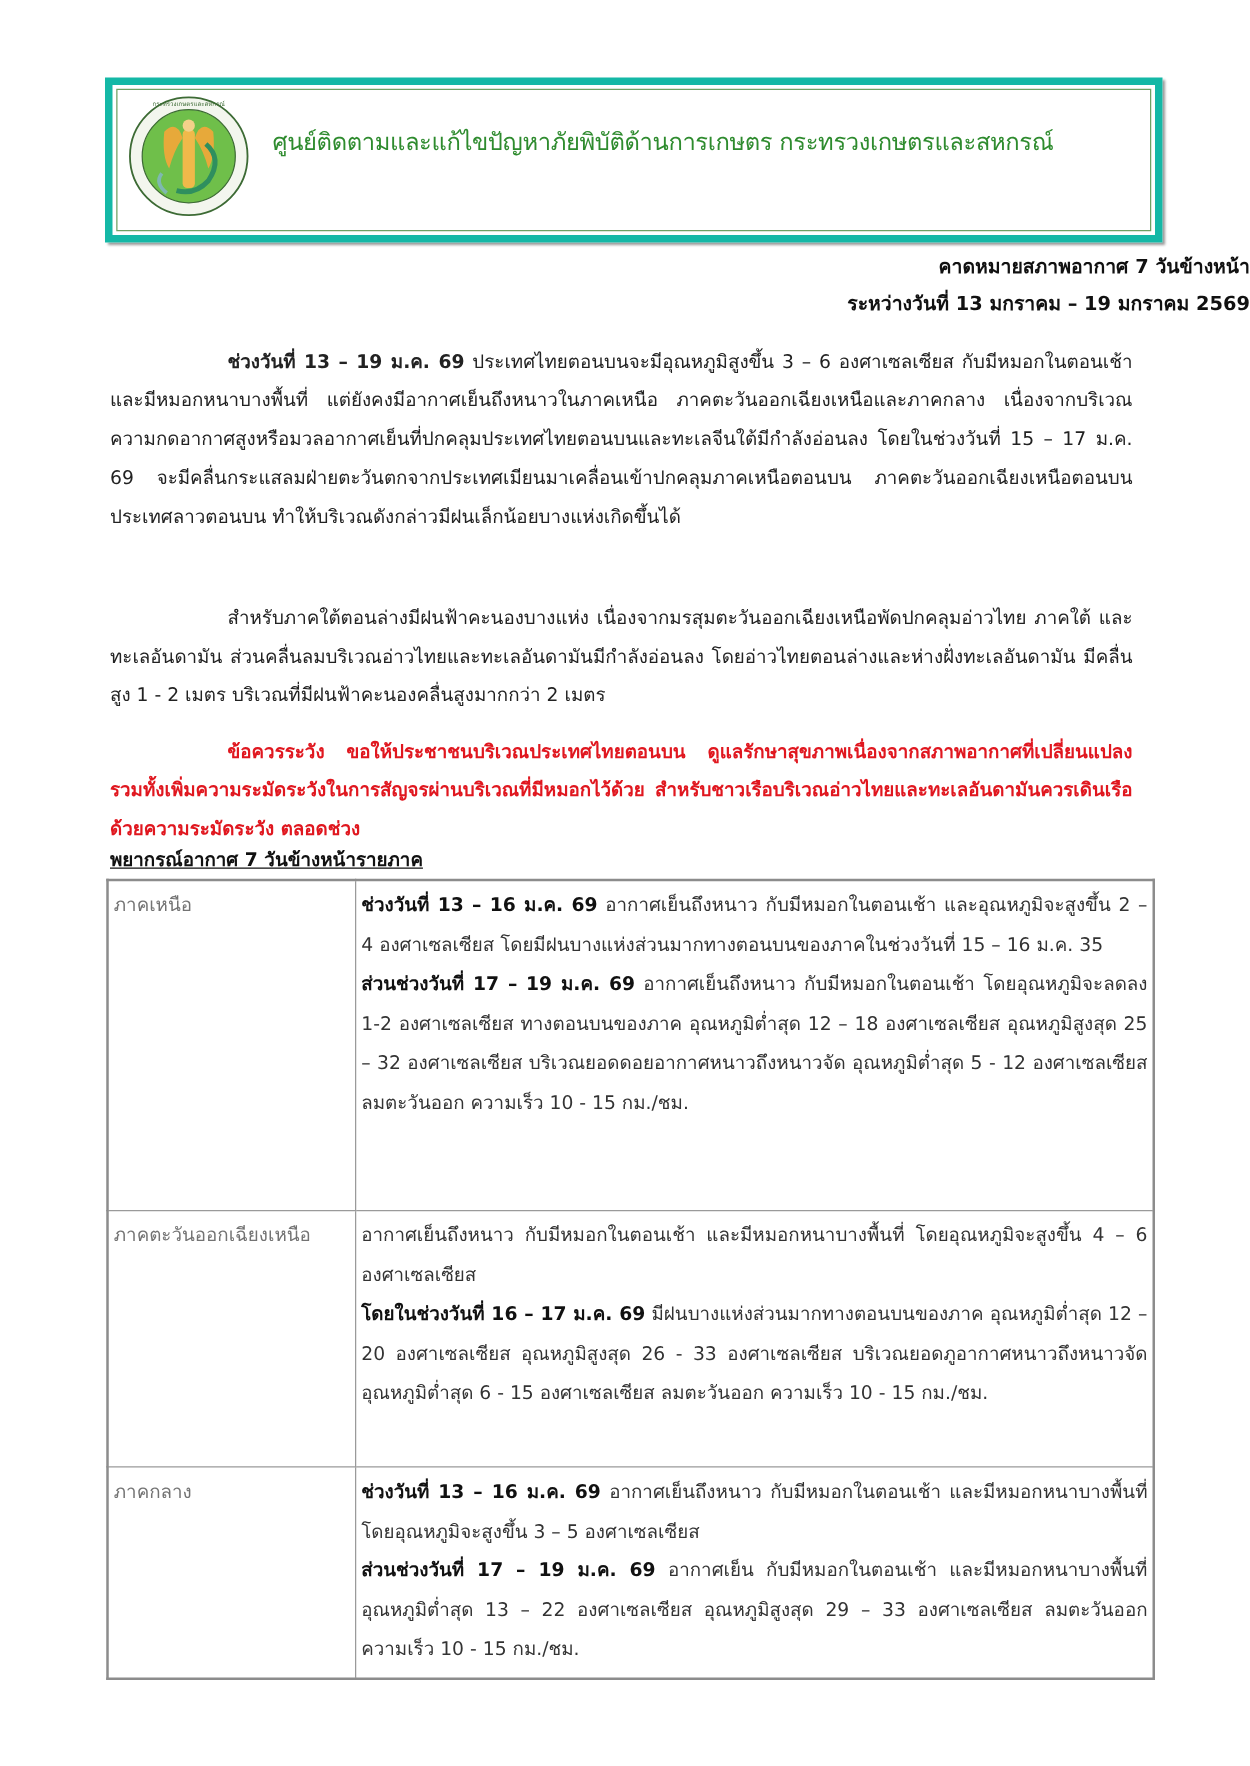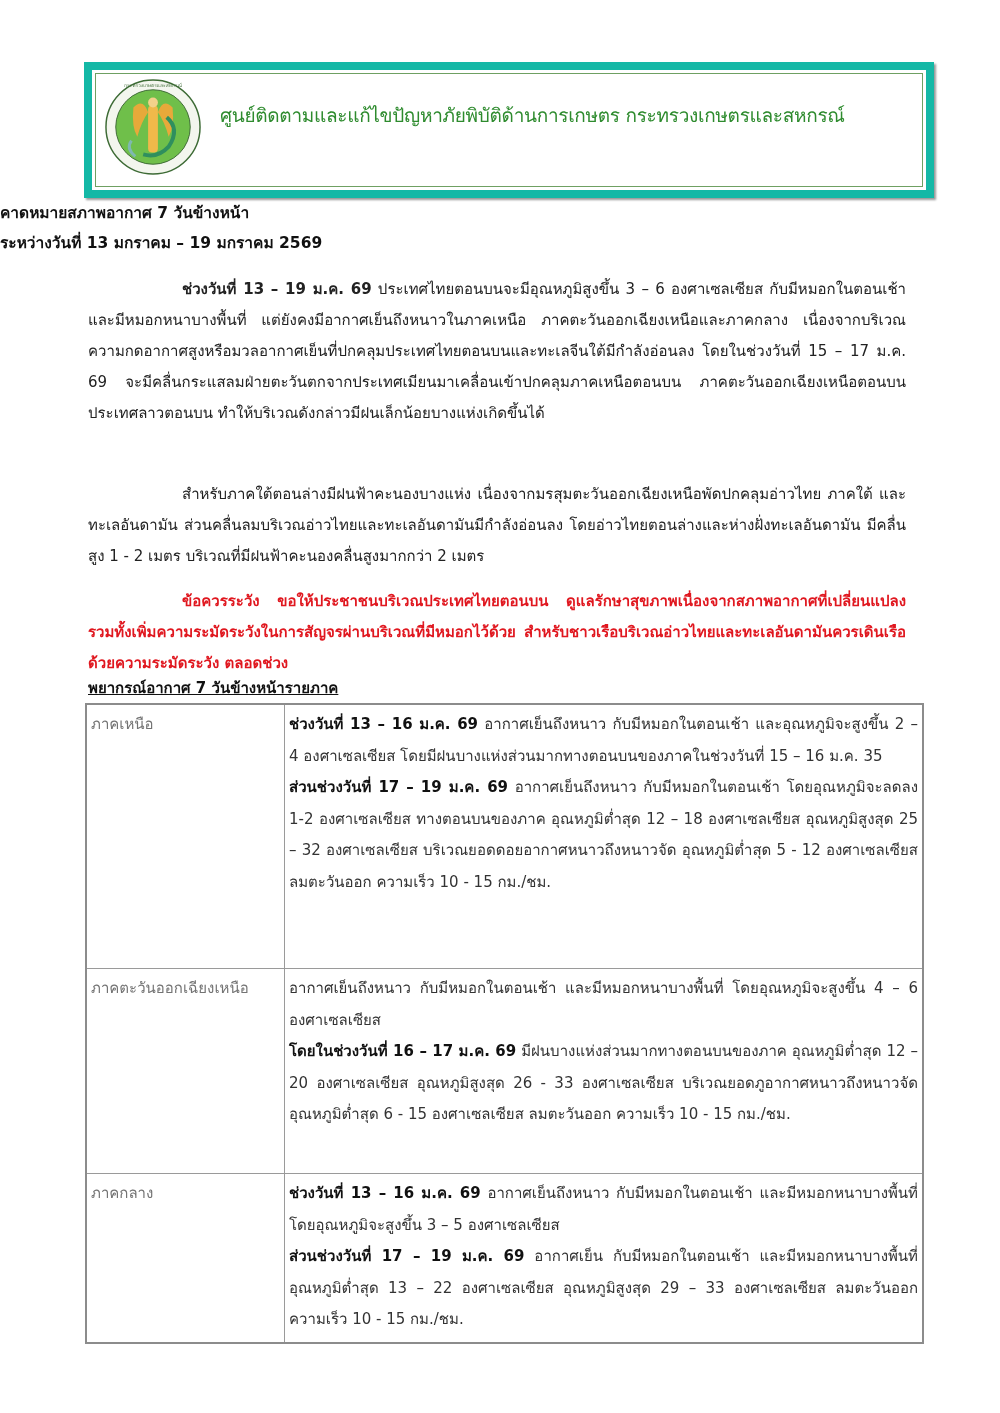--- a/index.html
+++ b/index.html
@@ -2,27 +2,27 @@
 <html><head>
   <meta charset="utf-8">
   <style>
     html, body { margin: 0; padding: 0; background: #ffffff; }
     body { width: 1000px; height: 1413px; position: relative; overflow: hidden;
            font-family: "DejaVu Sans", "Liberation Sans", sans-serif; color: #222; }
     .page { position: absolute; left: 0; top: 0; width: 1000px; height: 1413px; }
 
     
     .header-box { position: absolute; left: 84px; top: 62px; width: 834px; height: 120px;
-                  border: 8px solid #14b8a6; box-shadow: 2px 2px 2px #9a9a9a; background: #fff; }
+                  border: 6px solid #14b8a6; box-shadow: 2px 2px 2px #9a9a9a; background: #fff; }
     .header-inner { position: absolute; left: 3px; top: 3px; right: 3px; bottom: 3px; border: 1px solid #6fa062; }
     .logo { position: absolute; left: 12px; top: 8px; width: 98px; height: 98px; }
     .header-line1 { position: absolute; left: 128px; top: 30px; font-size: 19px; color: #2e8b2e; white-space: nowrap; letter-spacing: -0.3px; }
     .header-line2 { position: absolute; left: 128px; top: 66px; font-size: 19px; color: #2e8b2e; white-space: nowrap; letter-spacing: -0.3px; }
 
-    .title1, .title2 { position: absolute; left: 0; width: 1000px; text-align: left; font-size: 15.5px; font-weight: bold; color: #111; }
+    .title1, .title2 { position: absolute; left: 0; width: 1000px; text-align: right; font-size: 15.5px; font-weight: bold; color: #111; }
     .title1 { top: 200px; }
     .title2 { top: 230px; }
 
     .para { position: absolute; left: 88px; width: 818px; font-size: 15px; line-height: 31px; color: #222; text-align: justify; margin-top: 12px; }
     .para .indent { display: inline-block; width: 94px; }
     .para b { font-weight: bold; }
     .p1 { top: 262px; }
     .p2 { top: 467px; }
     .warn { top: 574px; color: #e0171f; font-weight: bold; }
     .section-heading { position: absolute; left: 88px; top: 676px; font-size: 15px; font-weight: bold; text-decoration: underline; color: #111; }

